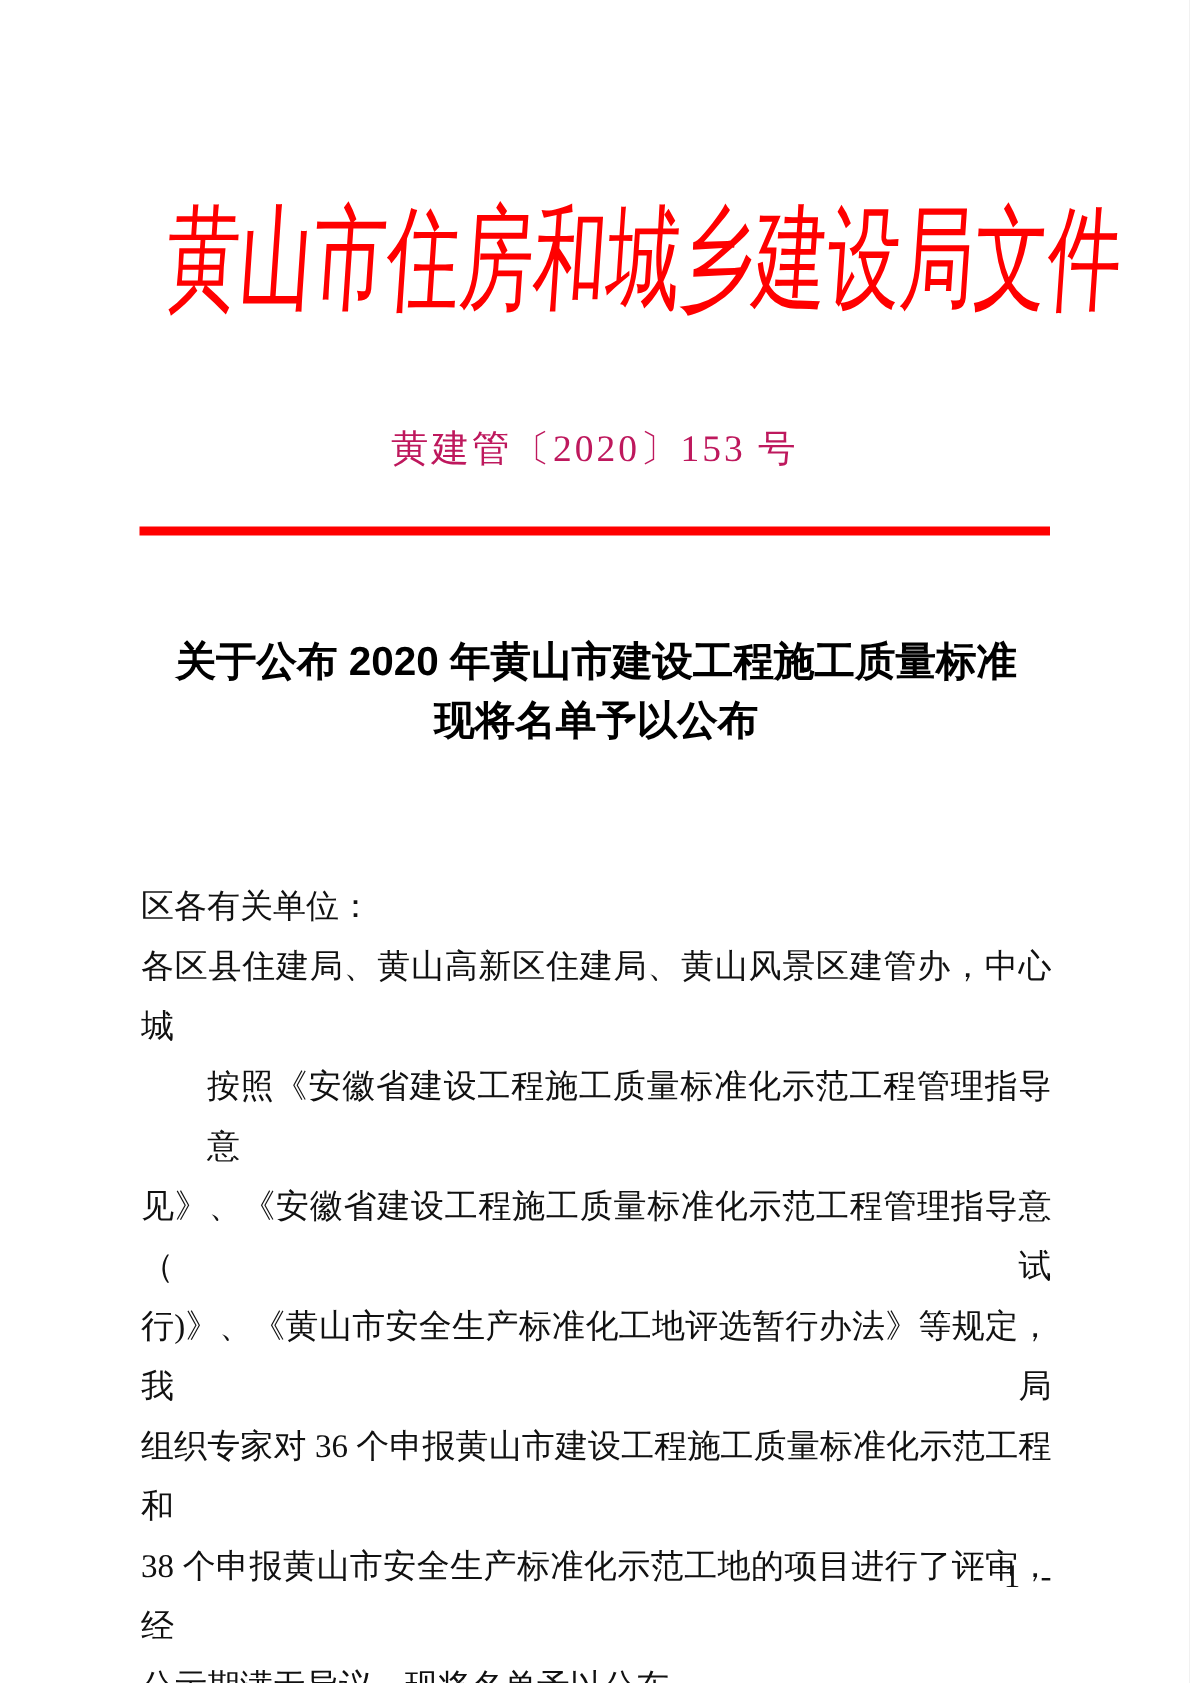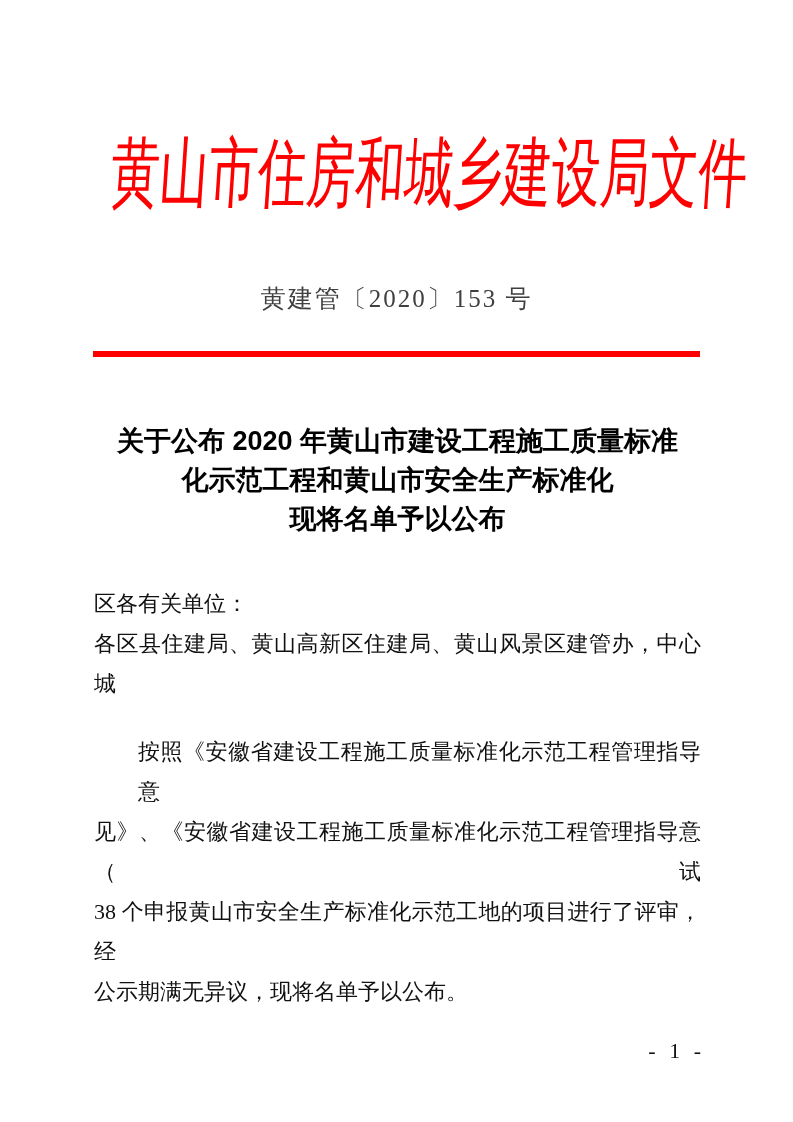--- a/index.html
+++ b/index.html
@@ -33,21 +33,21 @@
   
   .doc-number {
     position: absolute;
     top: 282px;
     left: 0;
     width: 100%;
     text-align: center;
     font-family: "Liberation Serif", "DejaVu Serif", serif;
     font-size: 25px;
     letter-spacing: 2px;
-    color: #404040;
+    color: #be185d;
   }
   
   .red-rule {
     position: absolute;
     top: 351px;
     left: 93px;
     width: 607px;
     height: 6px;
     background: #FF0000;
   }
@@ -69,21 +69,21 @@
     position: absolute;
     top: 584px;
     left: 94px;
     width: 607px;
     font-family: "Liberation Serif", "DejaVu Serif", serif;
     font-size: 22px;
     line-height: 40px;
     color: #111111;
   }
   .line { white-space: nowrap; }
-  .line.indent { padding-left: 44px; margin-top: 28px; }
+  .line.indent { padding-left: 44px; }
   .line.fill {
     white-space: normal;
     text-align: justify;
     text-align-last: justify;
   }
   
   .page-number {
     position: absolute;
     top: 1038px;
     right: 88px;
@@ -99,29 +99,30 @@
 <div class="page">
 
   <div class="header-title">黄山市住房和城乡建设局文件</div>
 
   <div class="doc-number">黄建管〔2020〕153 号</div>
 
   <div class="red-rule"></div>
 
   <div class="doc-title">
     <div class="title-line">关于公布 2020 年黄山市建设工程施工质量标准</div>
-    <div class="title-line">化示范工程和黄山市安全生产标准化</div>
     <div class="title-line">现将名单予以公布</div>
   </div>
 
   <div class="body-text">
     <div class="line">区各有关单位：</div>
     <div class="line fill">各区县住建局、黄山高新区住建局、黄山风景区建管办，中心城</div>
     <div class="line indent fill">按照《安徽省建设工程施工质量标准化示范工程管理指导意</div>
     <div class="line fill">见》、《安徽省建设工程施工质量标准化示范工程管理指导意（试</div>
+    <div class="line fill">行)》、《黄山市安全生产标准化工地评选暂行办法》等规定，我局</div>
+    <div class="line fill">组织专家对 36 个申报黄山市建设工程施工质量标准化示范工程和</div>
     <div class="line fill">38 个申报黄山市安全生产标准化示范工地的项目进行了评审，经</div>
     <div class="line">公示期满无异议，现将名单予以公布。</div>
 
   </div>
 
   <div class="page-number">- 1 -</div>
 
 </div>
 
 </body></html>

